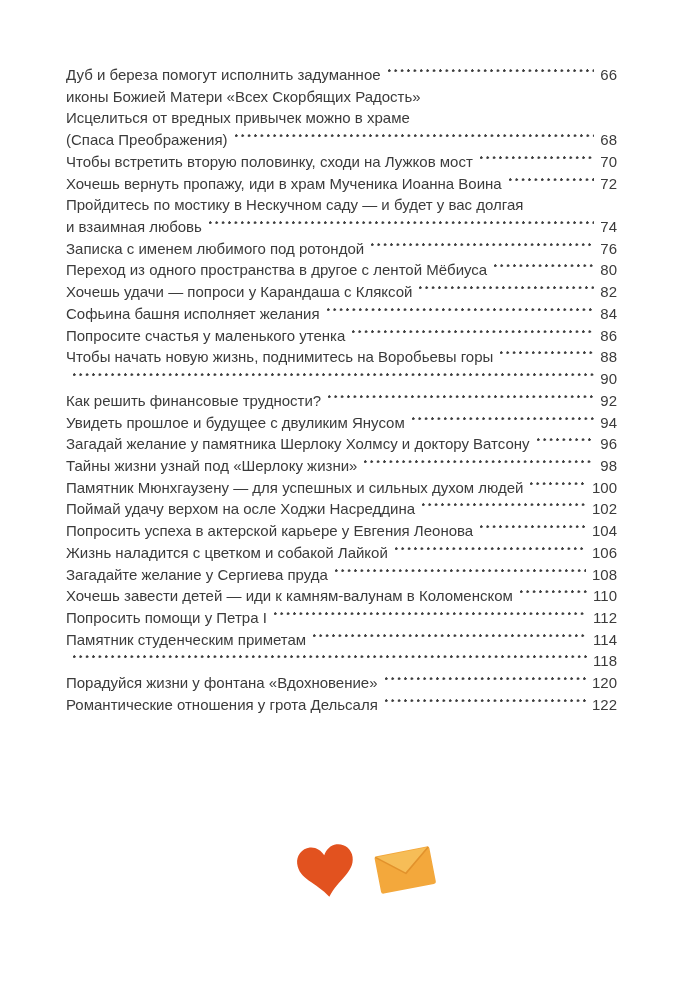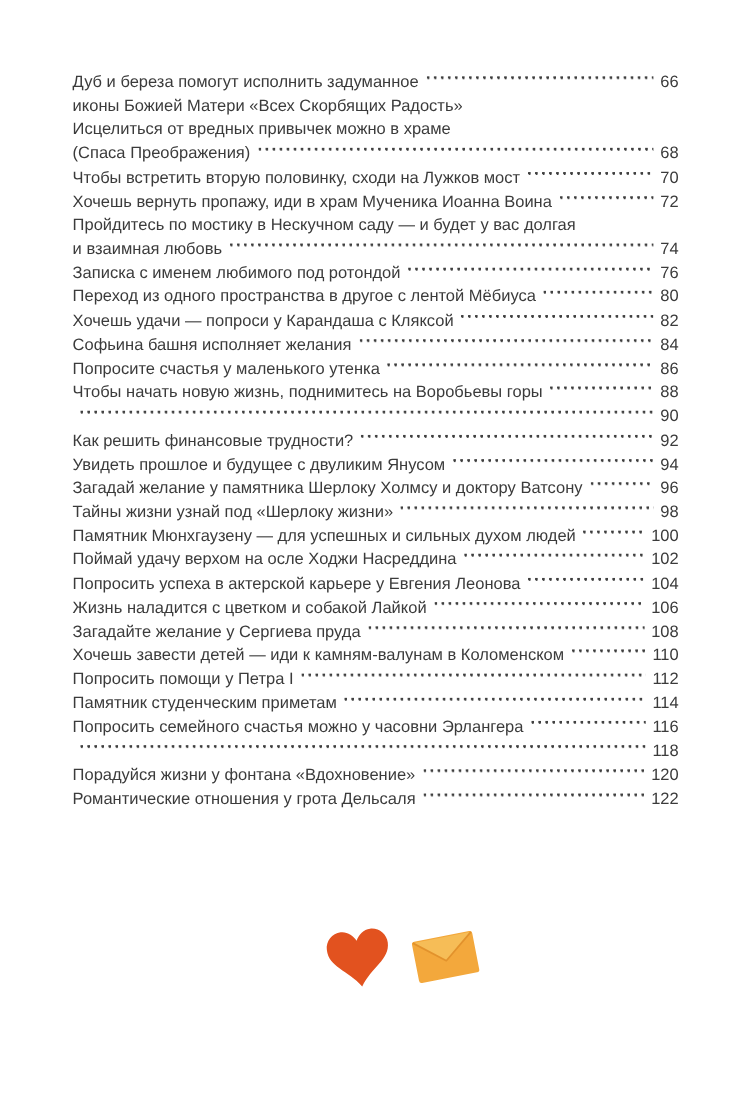--- a/index.html
+++ b/index.html
@@ -22,21 +22,21 @@
   .toc {
     position: absolute;
     left: 66px;
     right: 66px;
     top: 64px;
     color: #3b3b3b;
     font-size: 15px;
   }
   .toc-row {
     display: flex;
-    align-items: flex-end;
+    align-items: flex-start;
     height: 21.72px;
     line-height: 21.72px;
     white-space: nowrap;
   }
   .toc-text {
     flex: 0 0 auto;
   }
   .leader {
     flex: 1 1 auto;
     min-width: 14px;
@@ -44,21 +44,20 @@
     align-self: baseline;
     margin: 0 6px 0 7px;
     background-image: radial-gradient(circle at 1.3px 6.6px, #3e3e3e 1.15px, transparent 1.45px);
     background-size: 6.4px 9px;
     background-repeat: repeat-x;
     background-position: left bottom;
   }
   .page-num {
     flex: 0 0 auto;
     text-align: right;
-    margin-top: 12px;
   }
   .footer-icons {
     position: absolute;
     top: 841px;
     left: 0;
     right: 0;
     display: flex;
     justify-content: center;
     align-items: flex-start;
     gap: 21px;
@@ -199,25 +198,20 @@
       </div>
       <div class="toc-row">
         <span class="toc-text">Попросить помощи у Петра I</span>
         <span class="leader"></span>
         <span class="page-num">112</span>
       </div>
       <div class="toc-row">
         <span class="toc-text">Памятник студенческим приметам</span>
         <span class="leader"></span>
         <span class="page-num">114</span>
-      </div>
-      <div class="toc-row">
-        <span class="toc-text">Попросить семейного счастья можно у часовни Эрлангера</span>
-        <span class="leader"></span>
-        <span class="page-num">116</span>
       </div>
       <div class="toc-row">
         <span class="leader"></span>
         <span class="page-num">118</span>
       </div>
       <div class="toc-row">
         <span class="toc-text">Порадуйся жизни у фонтана «Вдохновение»</span>
         <span class="leader"></span>
         <span class="page-num">120</span>
       </div>

